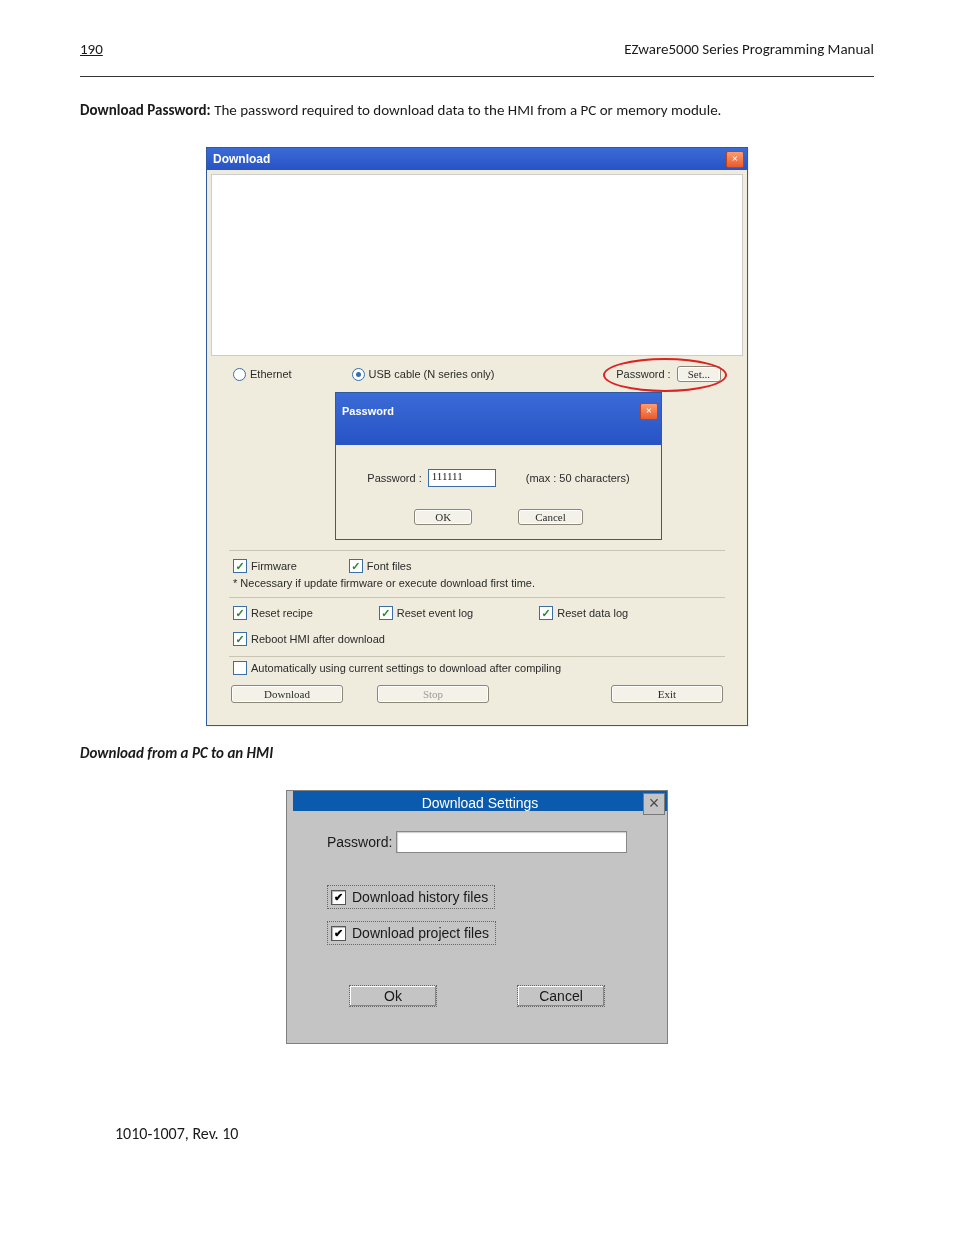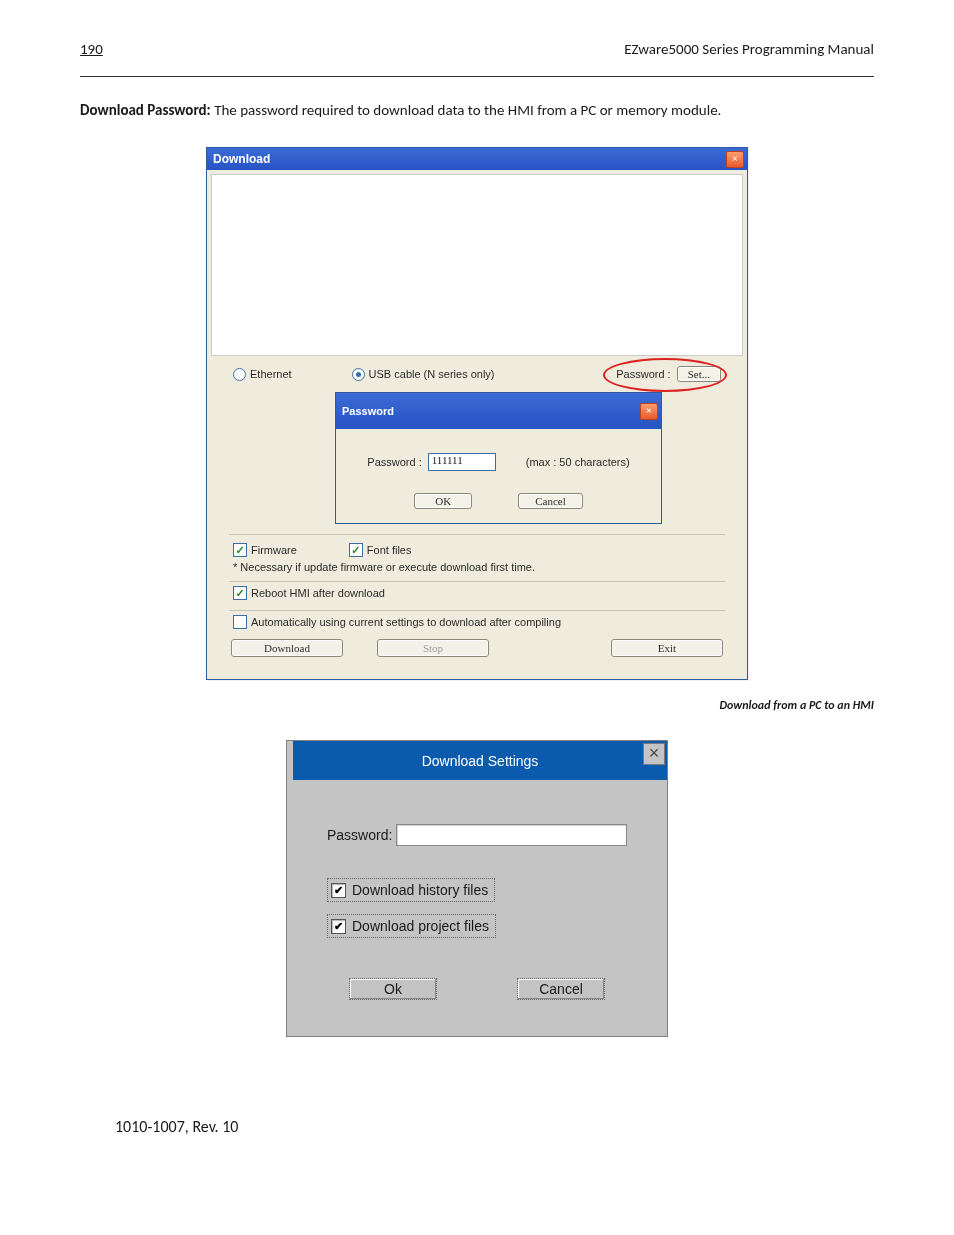--- a/index.html
+++ b/index.html
@@ -98,21 +98,21 @@
     width: 325px;
     margin: 4px auto 10px 118px;
     border: 1px solid #2f5a9e;
     background: #efecde;
   }
   .pwd-title {
     height: 36px;
     background: linear-gradient(#3b6bd6,#2753c5);
     color:#fff; font-weight:700; font-size:11px;
     display:flex; align-items:center; justify-content:space-between;
-    padding:0 3px 0 6px;
+    padding:0 3px 16px 6px;
   }
   .pwd-body { padding: 24px 18px 14px 18px; text-align:center; }
   .pwd-line { display:flex; align-items:center; justify-content:center; gap:6px; margin-bottom:22px; }
   .pwd-input {
     width: 60px; height: 16px;
     border: 1px solid #3a6ea5;
     color: #1a1a1a;
     font: 11px Tahoma;
     text-align:left;
     padding: 0 3px;
@@ -138,51 +138,51 @@
     padding: 2px 0;
     width: 110px;
     font: 11px Tahoma;
     text-align:center;
     box-shadow: inset 0 0 0 1px #fff;
   }
   .xp-btn.disabled { color:#9a9a9a; }
   .bot-row .spacer { flex:1; }
 
   
-  .caption { text-align:right; font-style: italic; font-weight:700; font-size:12px; margin:18px 0 28px 0; }
+  .caption { text-align:left; font-style: italic; font-weight:700; font-size:15px; margin:18px 0 28px 0; }
 
   
   .dlg2 {
     width: 380px;
     margin: 0 auto;
     border: 1px solid #808080;
     background: #c4c4c4;
     font-family: Tahoma, sans-serif;
     font-size: 14px;
     color: #1a1a1a;
   }
   .dlg2-title {
-    height: 39px;
+    height: 20px;
     background: #0a5aad;
     color:#fff;
-    display:flex; align-items:center; justify-content:center;
+    display:flex; align-items:flex-end; justify-content:center;
     font-size:14px;
     position: relative;
     margin-left: 6px;
   }
   .dlg2-x {
     position:absolute; right:2px; top:2px;
     width:20px; height:20px;
     background:#c4c4c4;
     border:1px solid #7a7a7a;
     color:#4a4a4a;
     font: 400 18px/18px sans-serif;
     text-align:center;
   }
-  .dlg2-body { padding: 44px 40px 36px 40px; }
+  .dlg2-body { padding: 20px 40px 36px 40px; }
   .pwd2-line { display:flex; align-items:center; gap:4px; margin-bottom:26px; }
   .pwd2-input {
     flex:1; height:20px; background:#fff; border:1px solid #888; box-shadow: inset 1px 1px 1px rgba(0,0,0,.2);
   }
   .dlg2-chk-row {
     margin:6px 0;
     padding:3px 6px 3px 3px;
     border:1px dotted #666;
     display:inline-flex; align-items:center; gap:6px;
   }
@@ -270,20 +270,34 @@
         </span>
         <span class="radio-wrap">
           <span class="chk on"></span>
           <span class="lbl">Font files</span>
         </span>
       </div>
       <div class="note">* Necessary if update firmware or execute download first time.</div>
 
       <div class="sec-div"></div>
 
+      <div class="row3">
+        <span class="radio-wrap">
+          <span class="chk on"></span>
+          <span class="lbl">Reset recipe</span>
+        </span>
+        <span class="radio-wrap">
+          <span class="chk on"></span>
+          <span class="lbl">Reset event log</span>
+        </span>
+        <span class="radio-wrap">
+          <span class="chk on"></span>
+          <span class="lbl">Reset data log</span>
+        </span>
+      </div>
       <div class="row-single">
         <span class="radio-wrap">
           <span class="chk on"></span>
           <span class="lbl">Reboot HMI after download</span>
         </span>
       </div>
 
       <div class="sec-div"></div>
 
       <div class="row-single">

